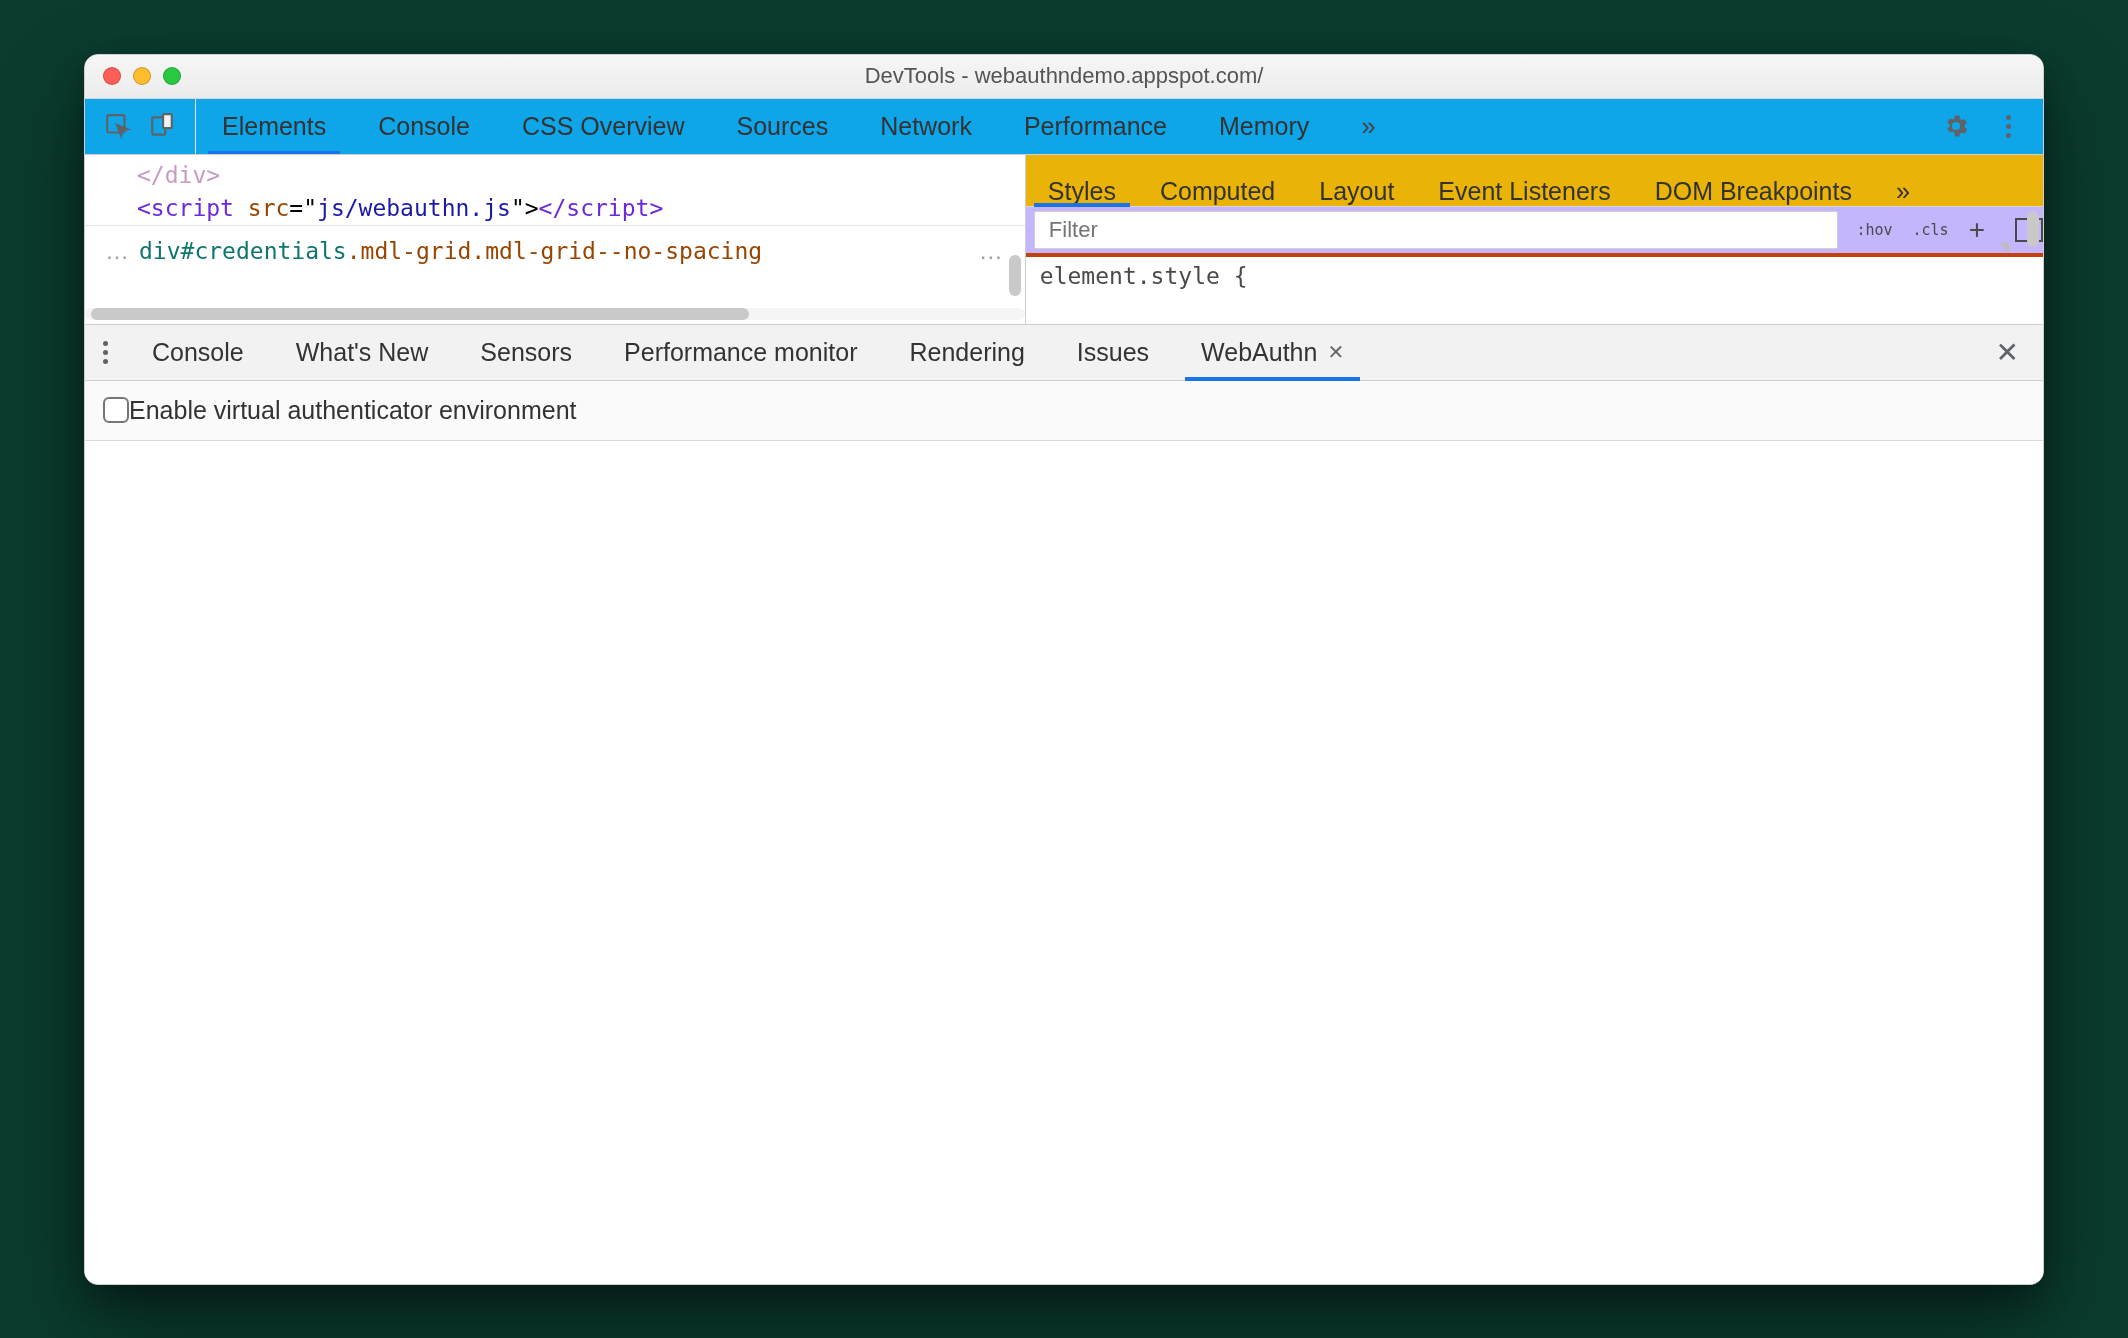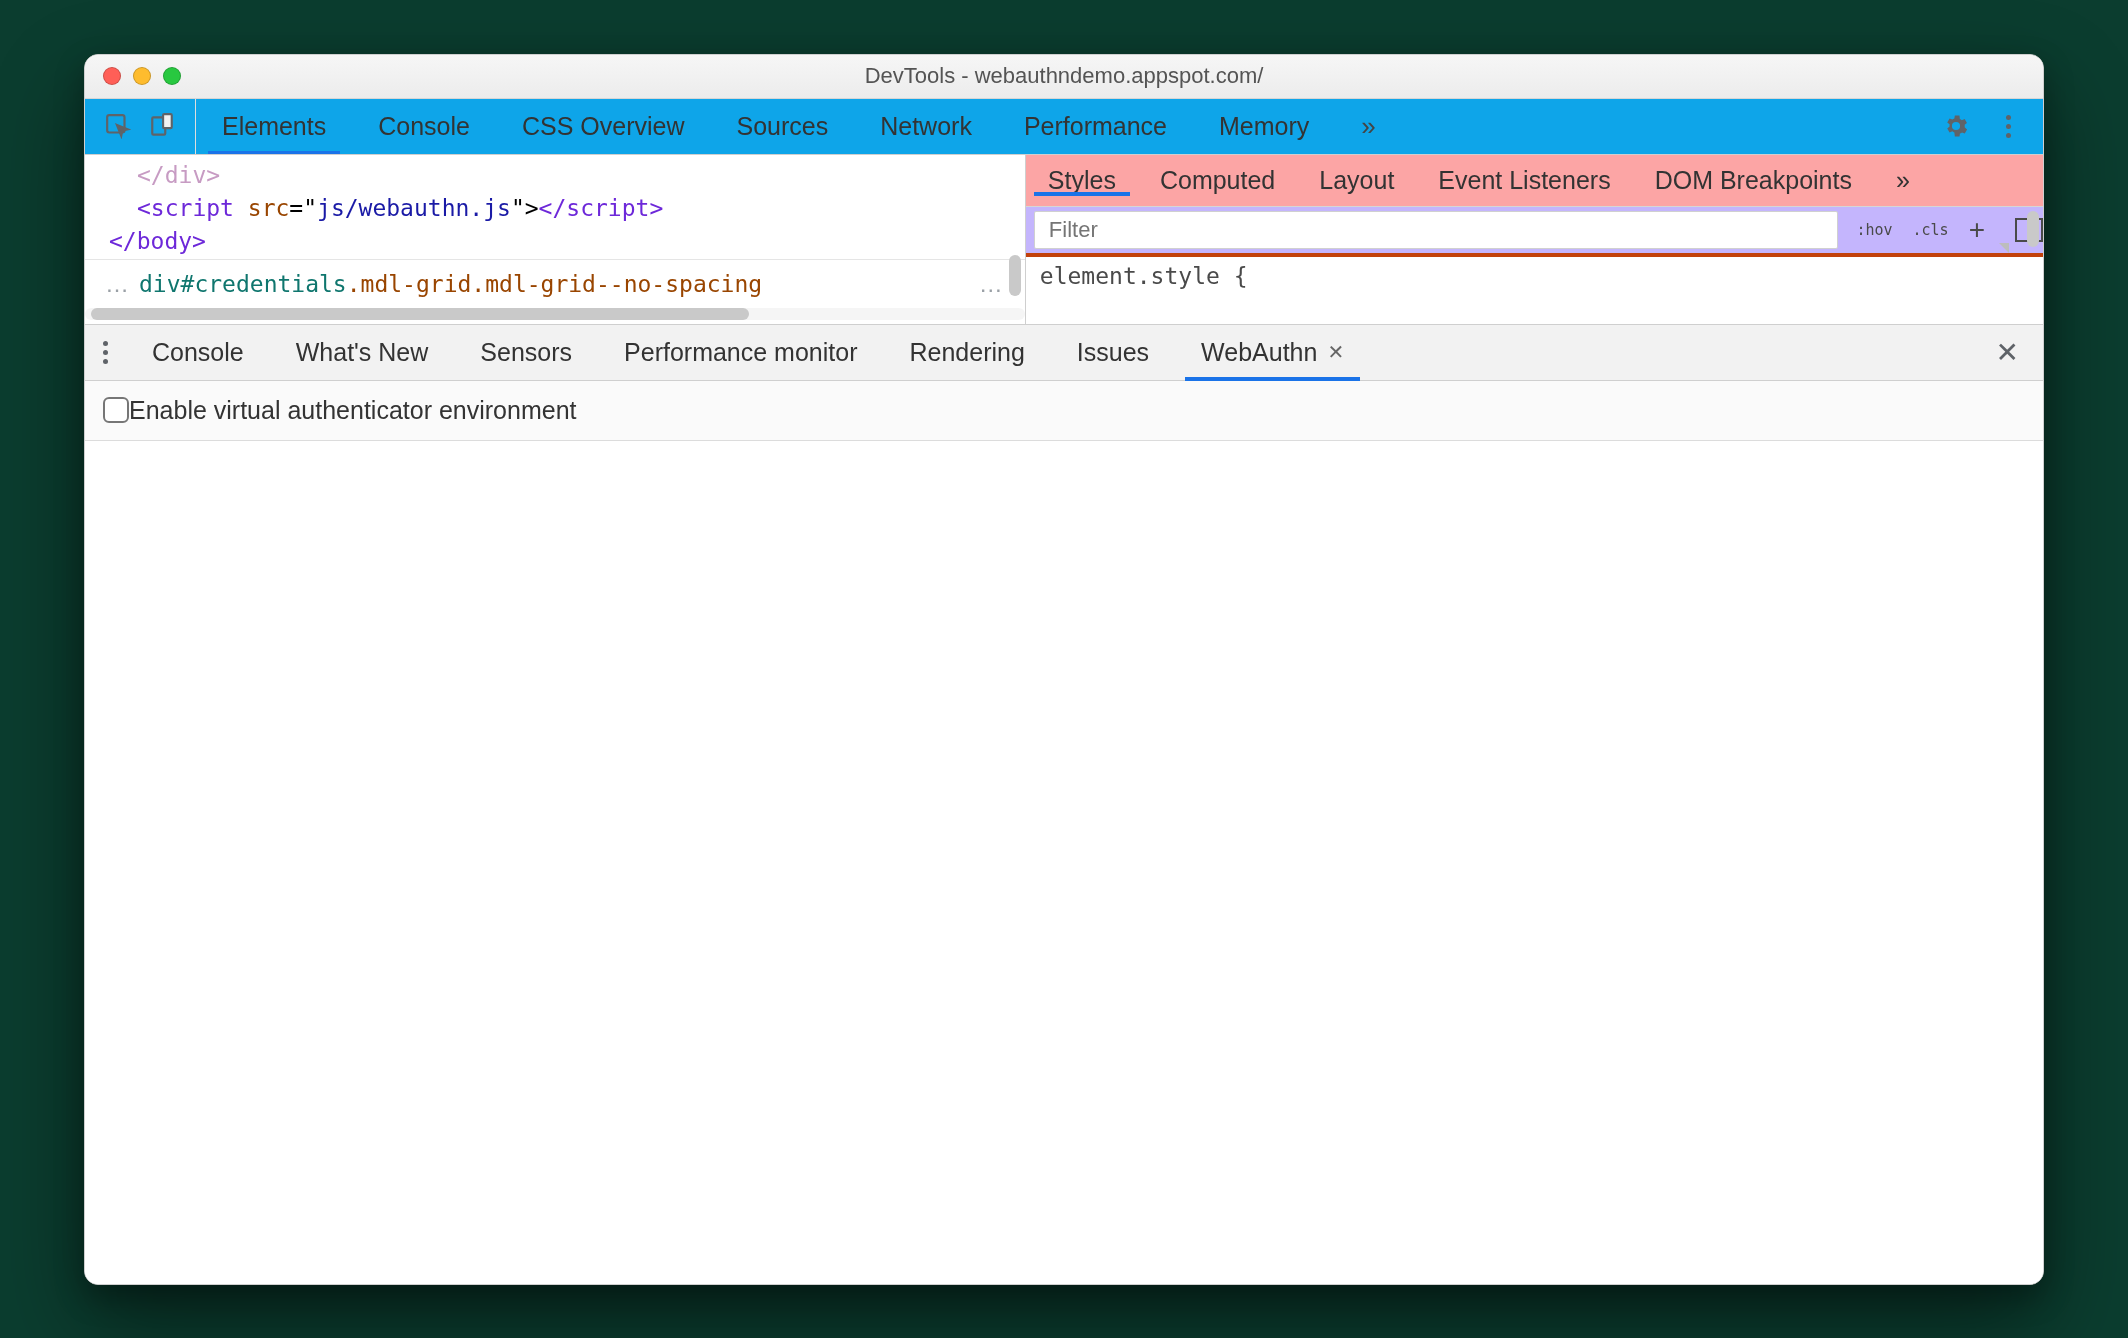--- a/index.html
+++ b/index.html
@@ -139,22 +139,22 @@
   .bc-text .id { color:#0f766e; }
   .bc-text .cls { color:#994500; }
   
   .styles-pane {
     flex:1;
     border-left:1px solid #cfcfcf;
     display:flex; flex-direction:column;
     position:relative;
   }
   .styles-tabs {
-    height: 52px; background:#fca5a5; border-bottom:1px solid #d6d6d6;
-    display:flex; align-items:center;
+    height: 52px; background:#eab308; border-bottom:1px solid #d6d6d6;
+    display:flex; align-items:flex-end;
   }
   .styles-tab {
     padding:0 22px; display:flex; align-items:center;
     font-size:25px; color:#333; cursor:pointer; position:relative;
   }
   .styles-tab.active::after {
     content:""; position:absolute; left:8px; right:8px; bottom:-1px;
     height:4px; background:#1a73e8;
   }
   .styles-toolbar {
@@ -286,21 +286,20 @@
     </div>
   </div>
 
   <div class="split">
     <div class="elements-pane">
       <div class="code">
         <div class="code-dim"><span class="t-tag" style="color:#c79bc3">&lt;/div&gt;</span></div>
         <div>
           <span class="t-tag">&lt;script </span><span class="t-attr">src</span><span>="</span><span class="t-str">js/webauthn.js</span><span>"&gt;</span><span class="t-tag">&lt;/script&gt;</span>
         </div>
-        <div style="padding-left:0; margin-left:-28px;"><span class="t-tag">&lt;/body&gt;</span></div>
       </div>
       <div class="scrollbar-v">
           <div class="thumb"></div>
         </div>
       <div class="scrollbar-h">
           <div class="thumb"></div>
         </div>
       <div class="breadcrumb-row">
         <span class="bc-ellipsis">…</span>
         <span class="bc-text">

